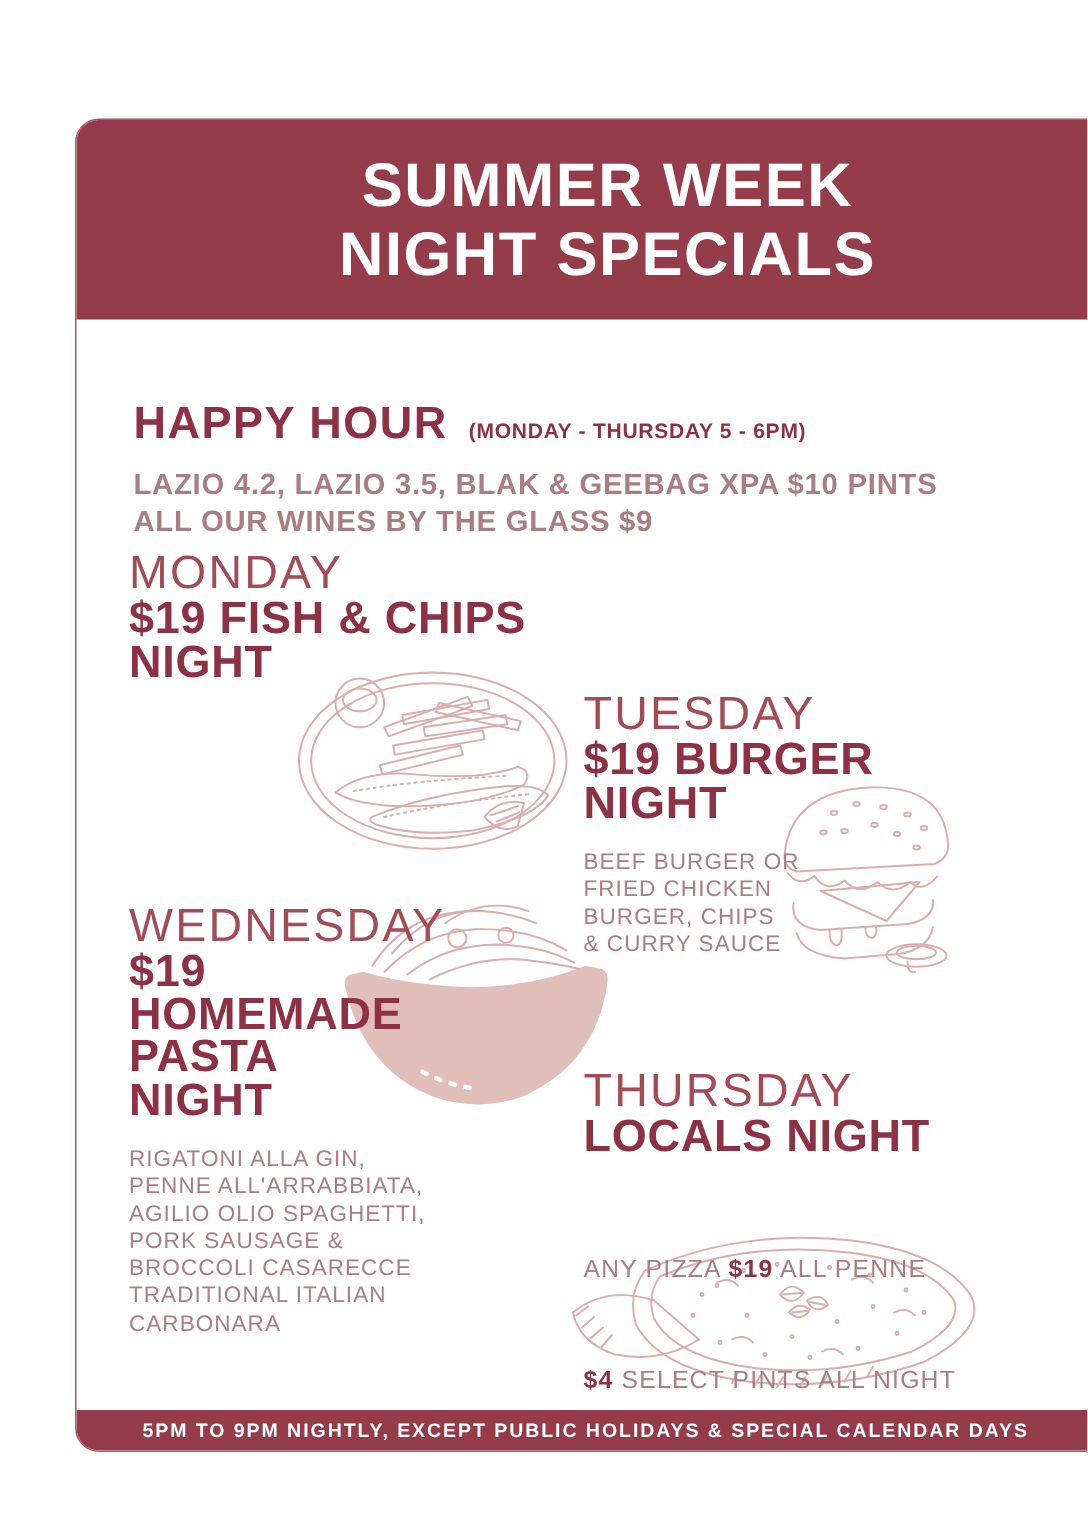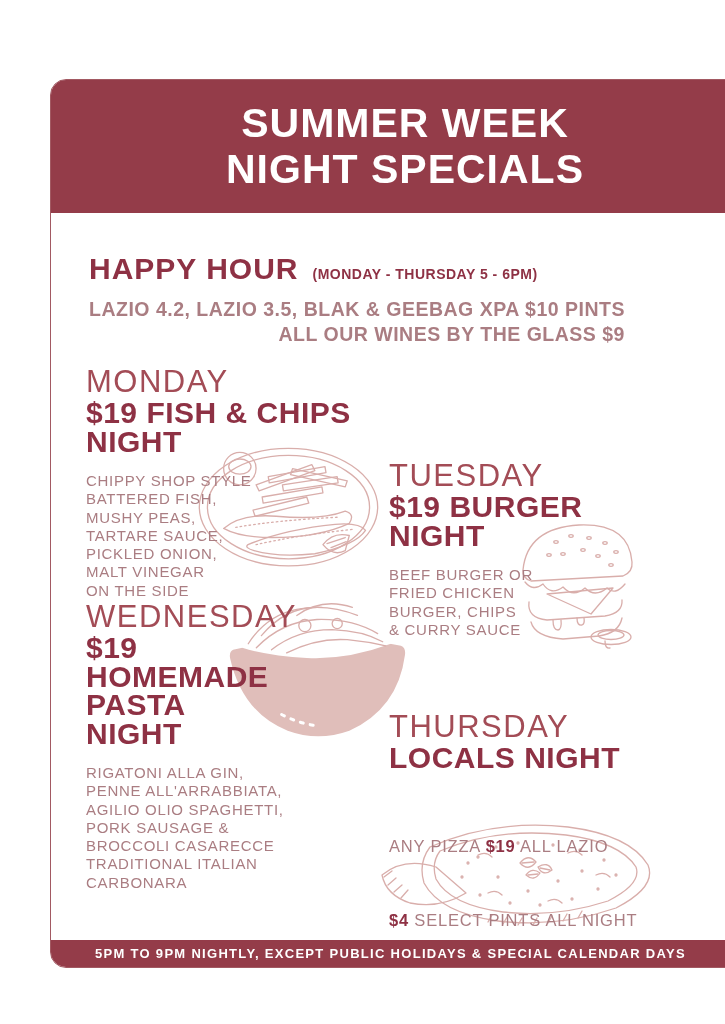--- a/index.html
+++ b/index.html
@@ -54,40 +54,33 @@
 <body>
 
 <div class="page">
   <div class="card">
 
     <div class="header-banner">
       <div class="menu-title">SUMMER WEEK
 NIGHT SPECIALS</div>
     </div>
 
-    <div class="abs" style="left:38px;top:172px;text-align:right;">
+    <div class="abs" style="left:38px;top:186px;">
       <div class="hh-heading-row">
         <span class="hh-heading">HAPPY HOUR</span>
         <span class="hh-schedule">(MONDAY - THURSDAY 5 - 6PM)</span>
       </div>
       <div class="hh-details pre" style="margin-top:11px;">LAZIO 4.2, LAZIO 3.5, BLAK &amp; GEEBAG XPA $10 PINTS
 ALL OUR WINES BY THE GLASS $9</div>
     </div>
 
     <div class="abs" style="left:35px;top:286px;width:300px;">
       <div class="day-label">MONDAY</div>
       <div class="day-title pre">$19 FISH &amp; CHIPS
 NIGHT</div>
-      <div class="day-desc pre" style="margin-top:16px;">CHIPPY SHOP STYLE
-BATTERED FISH,
-MUSHY PEAS,
-TARTARE SAUCE,
-PICKLED ONION,
-MALT VINEGAR
-ON THE SIDE</div>
     </div>
 
     <div class="ill" style="left:143px;top:342px;width:190px;height:152px;">
       <svg viewBox="0 0 185 150">
         <ellipse cx="92" cy="84" rx="88" ry="58"></ellipse>
         <ellipse cx="92" cy="84" rx="80" ry="51"></ellipse>
         <circle cx="44" cy="46" r="16"></circle>
         <ellipse cx="44" cy="44" rx="11" ry="7.5"></ellipse>
         <path d="M60,62 L115,42 L118,48 L63,68 Z"></path>
         <path d="M72,54 L128,44 L129,50 L73,60 Z"></path>
@@ -167,21 +160,21 @@
 PORK SAUSAGE &amp;
 BROCCOLI CASARECCE
 TRADITIONAL ITALIAN
 CARBONARA</div>
     </div>
 
     <div class="abs" style="left:338px;top:631px;width:270px;">
       <div class="day-label">THURSDAY</div>
       <div class="day-title">LOCALS NIGHT</div>
       <div class="th-items" style="margin-top:12px;">
-        <div><span>ANY PIZZA </span><span class="price">$19</span><span> ALL LAZIO</span></div>
+        <div><span>ANY PIZZA </span><span class="price">$19</span><span> ALL PENNE</span></div>
         <div><span></span><span class="price">$4</span><span> SELECT PINTS ALL NIGHT</span></div>
         
       </div>
     </div>
 
     <div class="ill" style="left:316px;top:735px;width:302px;height:125px;">
       <svg viewBox="0 0 300 125">
         <path d="M62,32 Q125,4 200,12 Q262,20 280,50 Q289,72 248,93 Q190,113 130,106 Q72,98 56,68 Q50,48 62,32 Z"></path>
         <path d="M72,36 Q128,12 198,20 Q252,27 268,52 Q274,69 240,86 Q188,103 135,97 Q82,90 68,64 Q63,48 72,36 Z"></path>
         <path d="M152,48 Q160,38 168,47 Q160,57 152,48 Z"></path>

